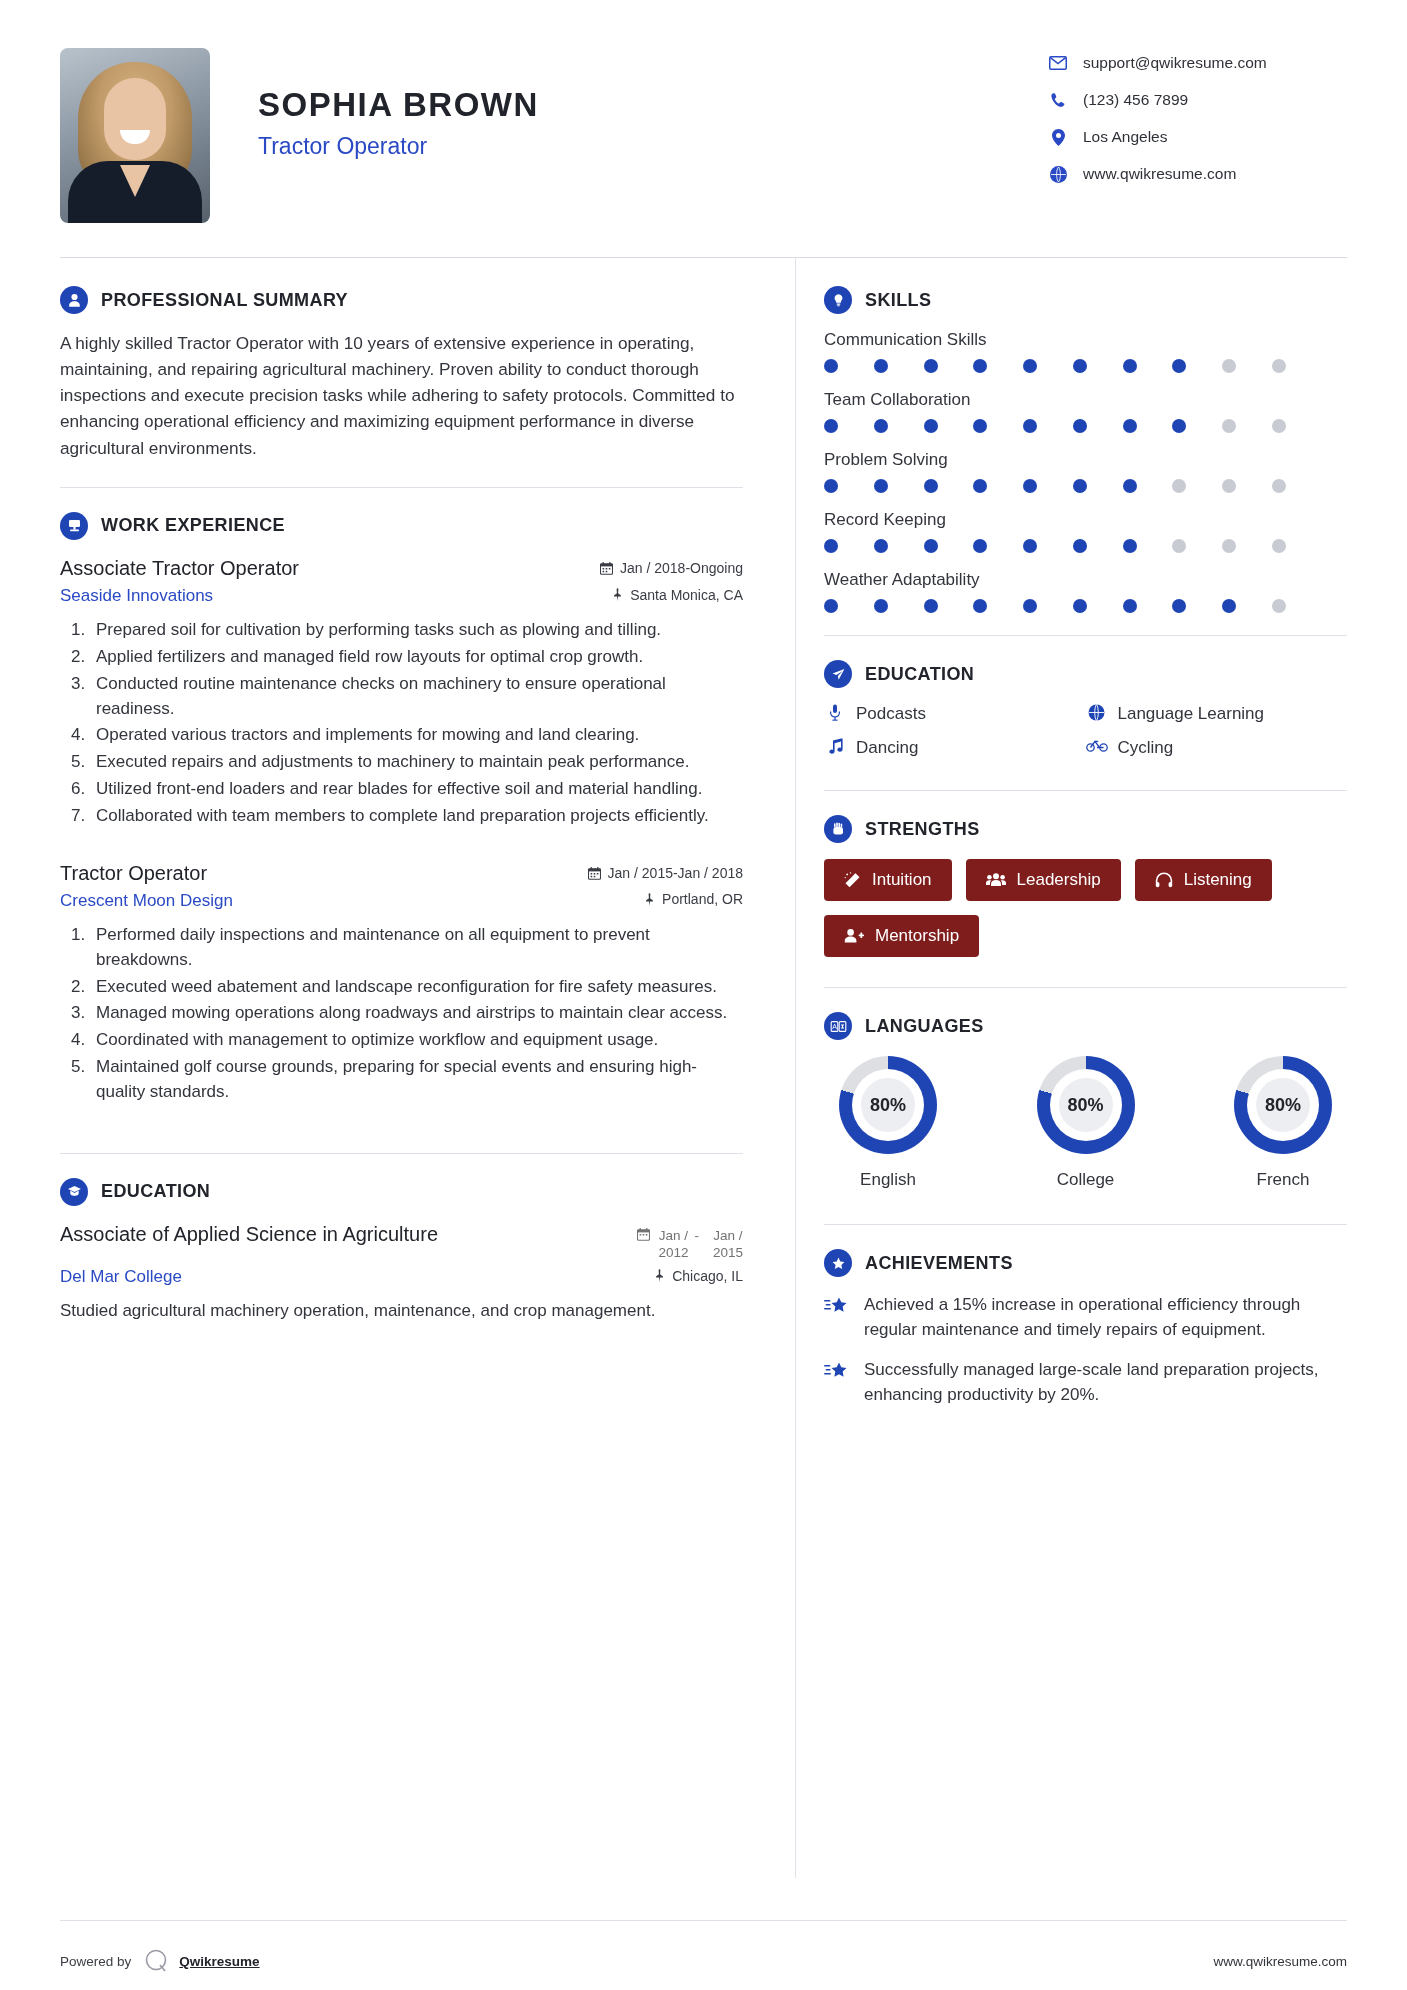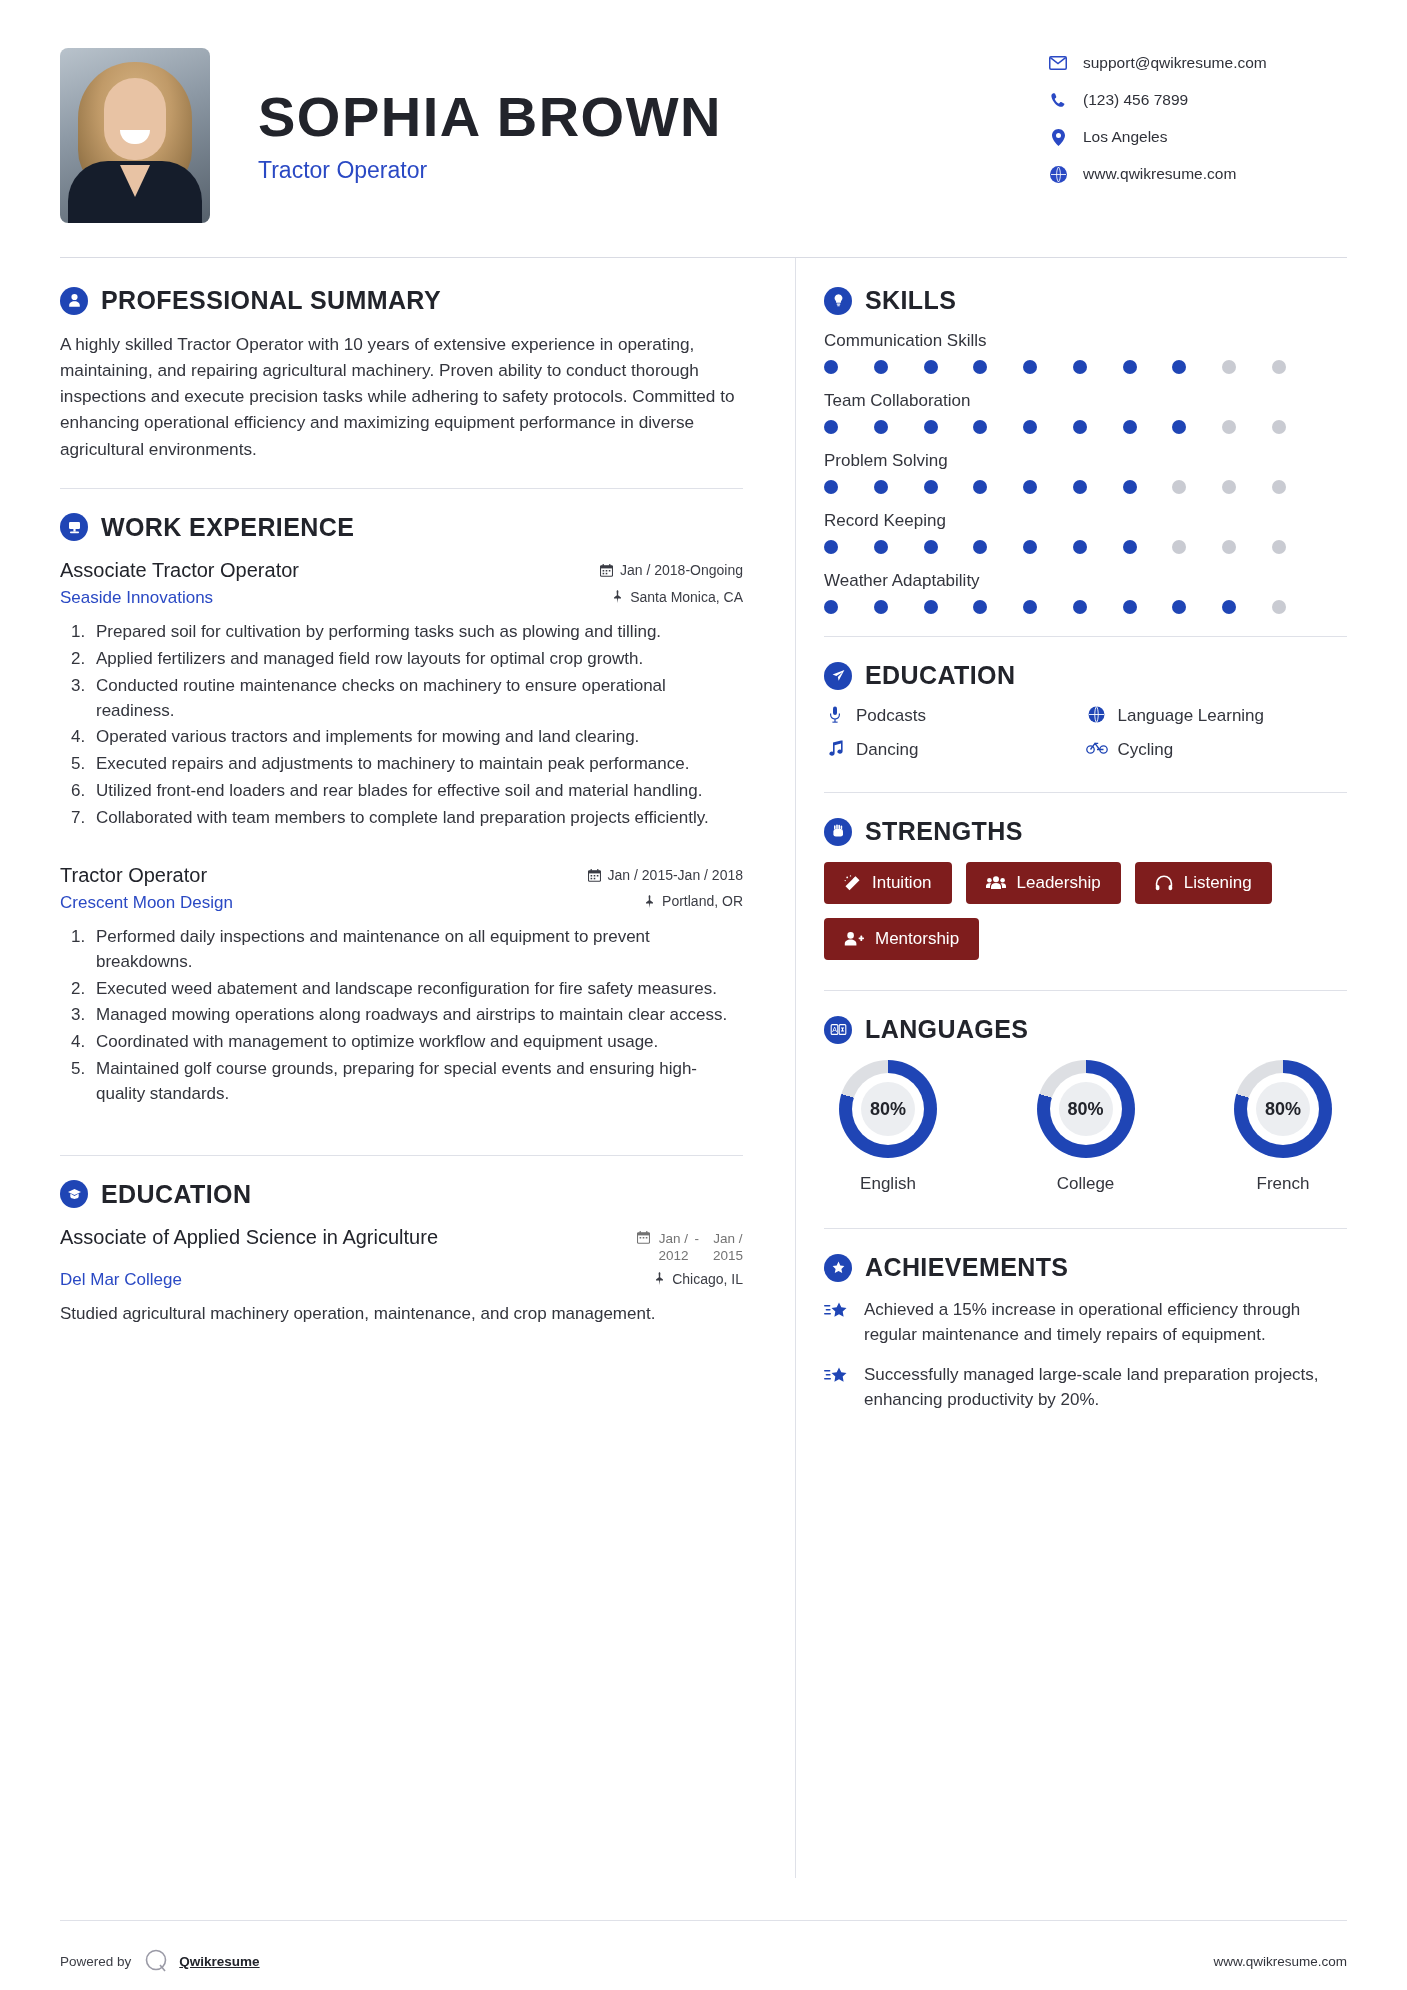--- a/index.html
+++ b/index.html
@@ -52,21 +52,21 @@
   .photo .shirt::after{
     content:""; position:absolute; left:52px; top:4px; width:30px; height:58px;
     background:#e8c3a4; clip-path: polygon(50% 0,100% 0,50% 55%,0 0);
   }
   .name-block {
     margin-left: 48px;
     padding-top: 40px;
     flex: 1 1 auto;
   }
   .name {
-    font-size: 56px;
+    font-size: 33px;
     font-weight: 700;
     letter-spacing: 1.5px;
     color: #22242b;
     line-height: 1.05;
   }
   .job-title {
     margin-top: 10px;
     font-size: 23px;
     color: #2a49c4;
     font-weight: 400;
@@ -112,21 +112,21 @@
     margin-bottom: 16px;
   }
   .sec-icon {
     width: 28px; height: 28px; border-radius: 50%;
     background: #1f45b5; color: #fff;
     display: inline-flex; align-items: center; justify-content: center;
     margin-right: 13px; flex: 0 0 28px;
   }
   .sec-icon svg { display:block; }
   .sec-title {
-    font-size: 25px;
+    font-size: 18px;
     font-weight: 700;
     letter-spacing: .4px;
     color: #22242b;
   }
 
   .summary {
     font-size: 17.2px;
     line-height: 1.52;
     color: #33353d;
   }

